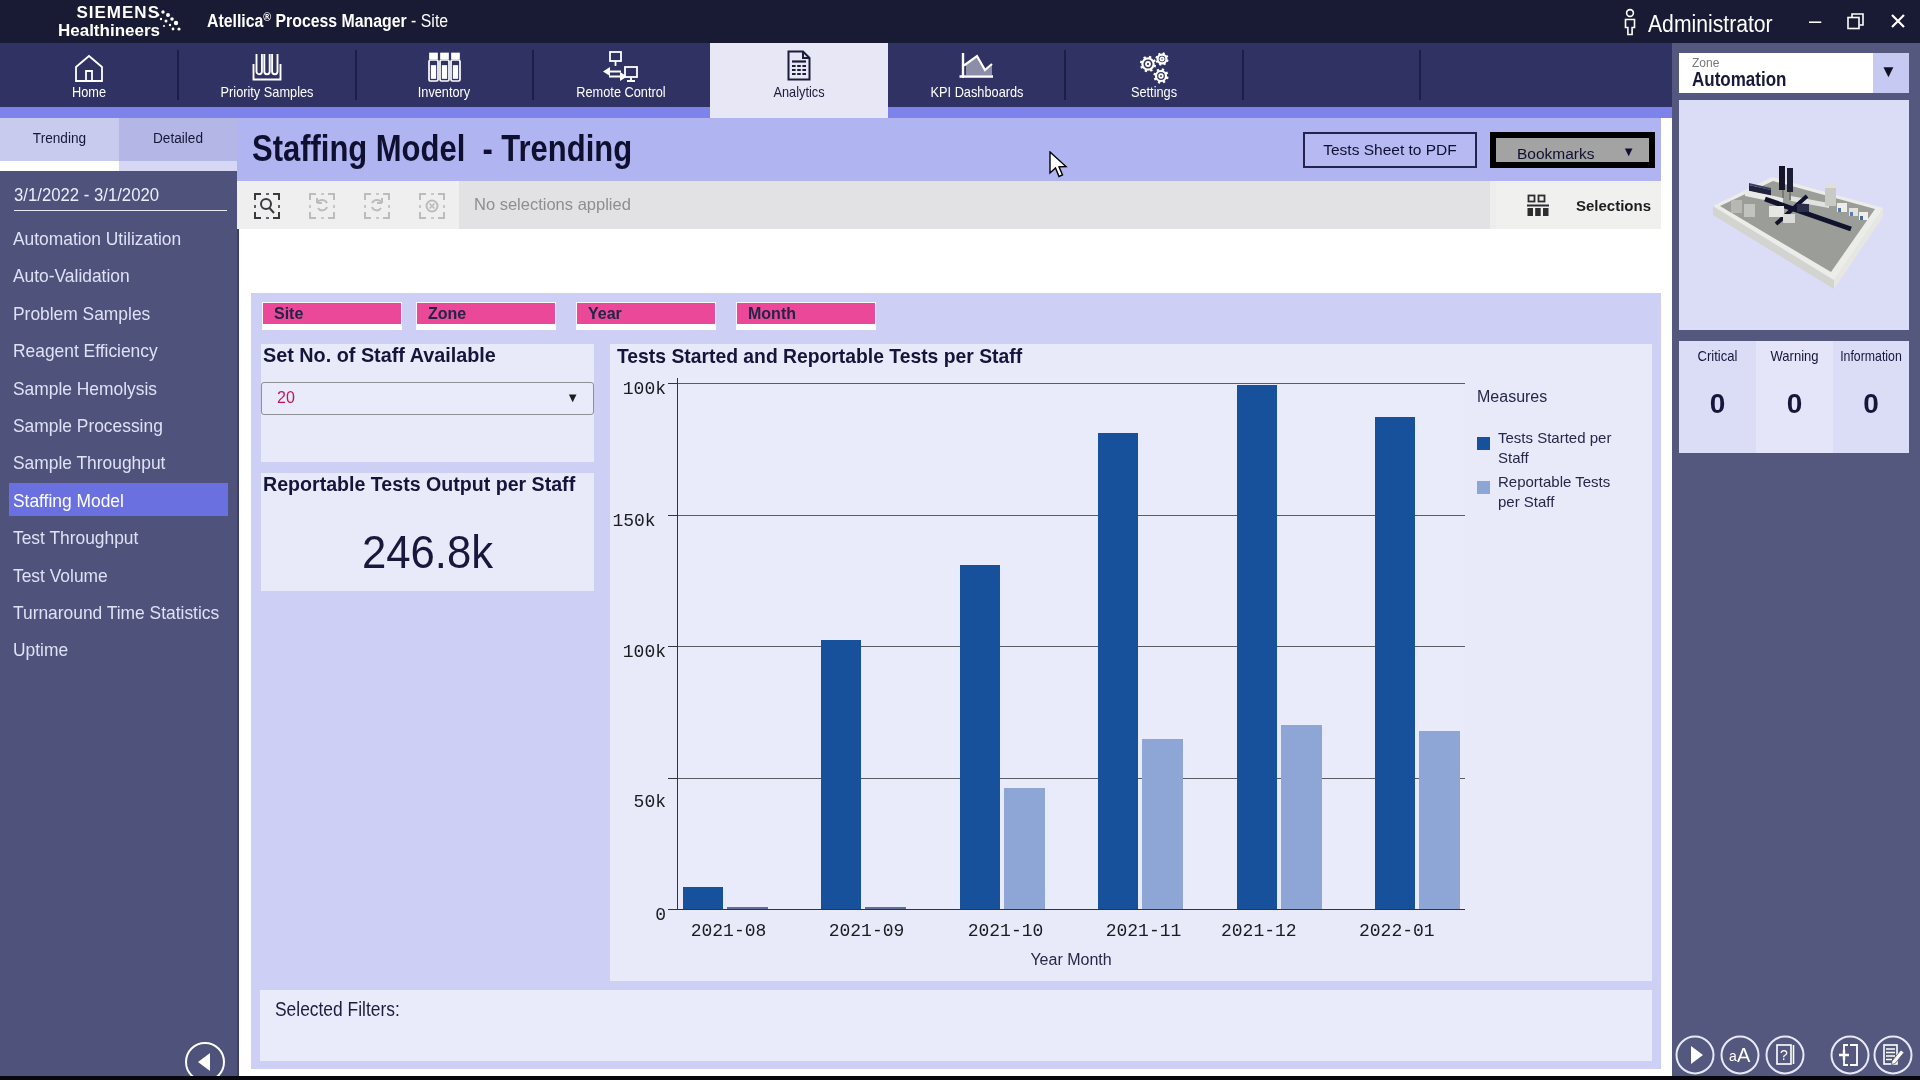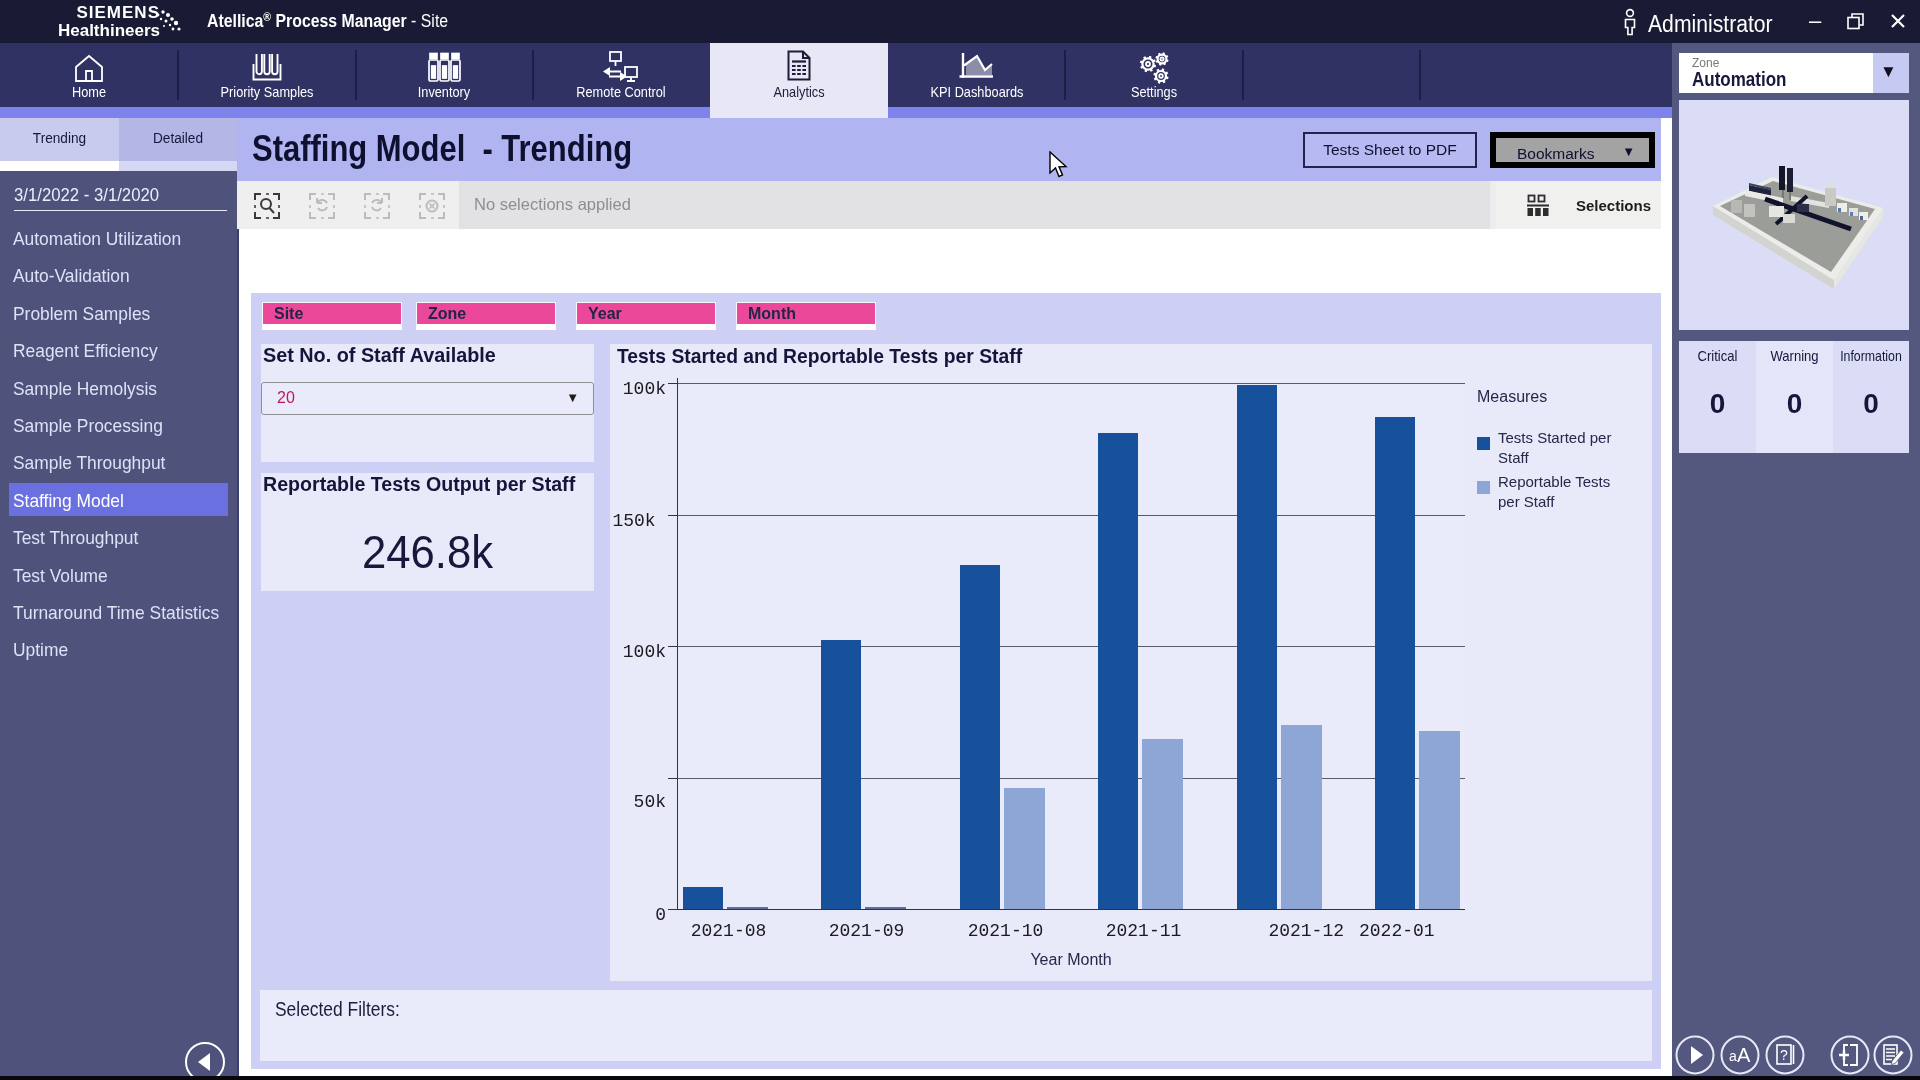--- a/index.html
+++ b/index.html
@@ -305,21 +305,21 @@
       <div class="abs" style="left:865px;top:907px;width:41px;height:2px;background:#5d709a;"></div>
       <div class="abs" style="left:805px;top:921px;width:123px;text-align:center;font-family:'Liberation Mono',monospace;font-size:18px;color:#1b1c20;">2021-09</div>
       <div class="abs" style="left:960px;top:565px;width:40px;height:344px;background:#17519c;"></div>
       <div class="abs" style="left:1004px;top:788px;width:41px;height:121px;background:#8ea6d6;"></div>
       <div class="abs" style="left:944px;top:921px;width:123px;text-align:center;font-family:'Liberation Mono',monospace;font-size:18px;color:#1b1c20;">2021-10</div>
       <div class="abs" style="left:1098px;top:433px;width:40px;height:476px;background:#17519c;"></div>
       <div class="abs" style="left:1142px;top:739px;width:41px;height:170px;background:#8ea6d6;"></div>
       <div class="abs" style="left:1082px;top:921px;width:123px;text-align:center;font-family:'Liberation Mono',monospace;font-size:18px;color:#1b1c20;">2021-11</div>
       <div class="abs" style="left:1237px;top:385px;width:40px;height:524px;background:#17519c;"></div>
       <div class="abs" style="left:1281px;top:725px;width:41px;height:184px;background:#8ea6d6;"></div>
-      <div class="abs" style="left:1221px;top:921px;width:123px;text-align:right;font-family:'Liberation Mono',monospace;font-size:18px;color:#1b1c20;">2021-12</div>
+      <div class="abs" style="left:1221px;top:921px;width:123px;text-align:left;font-family:'Liberation Mono',monospace;font-size:18px;color:#1b1c20;">2021-12</div>
       <div class="abs" style="left:1375px;top:417px;width:40px;height:492px;background:#17519c;"></div>
       <div class="abs" style="left:1419px;top:731px;width:41px;height:178px;background:#8ea6d6;"></div>
       <div class="abs" style="left:1359px;top:921px;width:123px;text-align:left;font-family:'Liberation Mono',monospace;font-size:18px;color:#1b1c20;">2022-01</div>
       <div class="abs" style="left:1021px;top:951px;width:100px;text-align:center;font-size:16px;color:#26284a;">Year Month</div>
       <div class="abs" style="left:1477px;top:388px;font-size:16px;color:#26284a;">Measures</div>
       <div class="abs" style="left:1477px;top:437px;width:13px;height:13px;background:#17519c;"></div>
       <div class="abs" style="left:1498px;top:428px;font-size:15px;color:#26284a;line-height:20px;">Tests Started per<br>Staff</div>
       <div class="abs" style="left:1477px;top:481px;width:13px;height:13px;background:#8ea6d6;"></div>
       <div class="abs" style="left:1498px;top:472px;font-size:15px;color:#26284a;line-height:20px;">Reportable Tests<br>per Staff</div>
     </div>

